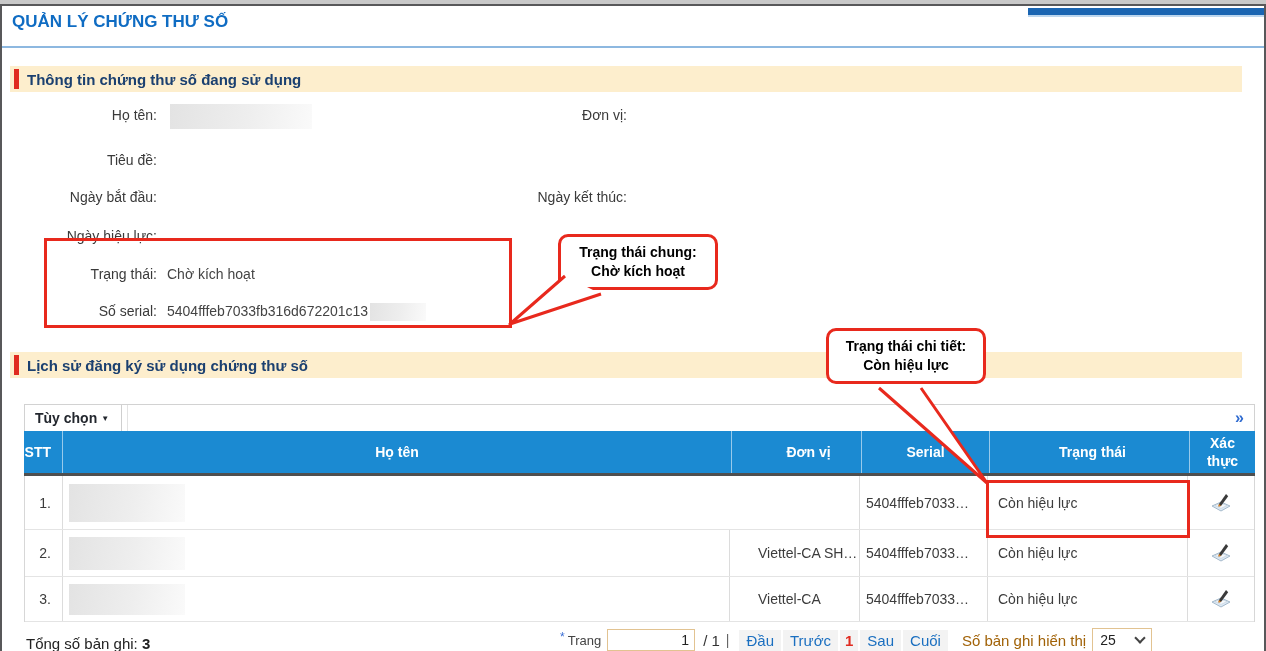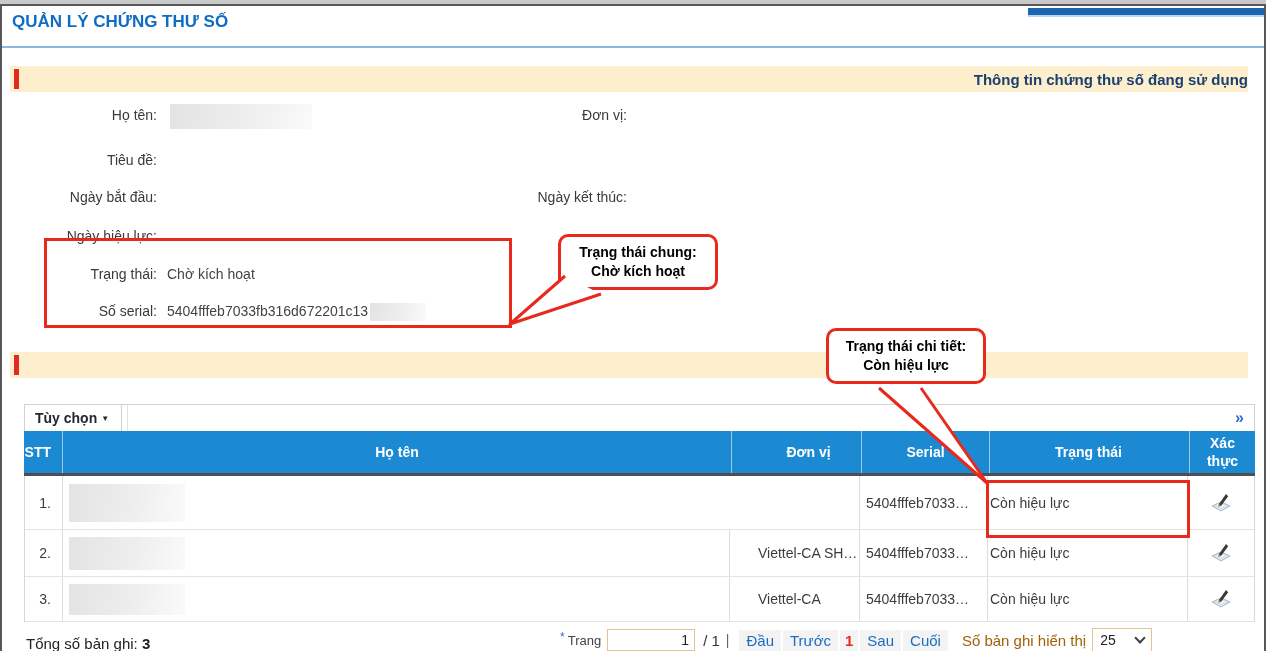--- a/index.html
+++ b/index.html
@@ -10,22 +10,22 @@
     background:#fff; border:2px solid #58585a; overflow:hidden;
   }
   
   .top-accent { position:absolute; left:1026px; right:0; top:2px; height:9px; }
   .top-accent .dark { height:7px; background:#1a65b2; }
   .top-accent .light { height:2px; background:#bcd6ee; }
   
   .page-title { position:absolute; left:10px; top:6px; font-size:17px; font-weight:bold; color:#0f6cc3; }
   .title-rule { position:absolute; left:0; right:0; top:40px; height:2px; background:#8db8e0; }
   
-  .section-header { position:absolute; left:8px; right:16px; height:26px; background:#fdeecd;
-    display:flex; align-items:center;justify-content:space-between; }
+  .section-header { position:absolute; left:8px; right:22px; height:26px; background:#fdeecd;
+    display:flex; align-items:center; }
   .section-header .redbar { width:5px; height:20px; background:#e02b20; margin:0 8px 0 4px; }
   .section-header .sec-title { font-size:15px; font-weight:bold; color:#1b4070; }
   .sec1 { top:60px; } .sec2 { top:346px; }
   
   .lbl { position:absolute; font-size:14px; color:#3a3a3a; text-align:right; }
   .val { position:absolute; font-size:14px; color:#444; }
   .c1 { left:20px; width:135px; }
   .c2 { left:420px; width:205px; }
   .blur { background:linear-gradient(100deg,#e3e3e3 0%,#eee 55%,#fafafa 100%); }
   .blur-name { position:absolute; left:168px; top:98px; width:142px; height:25px; }
@@ -56,21 +56,21 @@
   .th:first-child { border-left:none; }
   .tbody { border-left:1px solid #d7d7d7; border-right:1px solid #d7d7d7; }
   .tr { display:flex; background:#fff; border-bottom:1px solid #e4e4e4; }
   .r1 { height:54px; } .r2 { height:47px; } .r3 { height:45px; }
   .td { display:flex; align-items:center; font-size:14px; color:#3c3c3c;
     border-right:1px solid #dcdcdc; padding:0 6px; overflow:hidden; white-space:nowrap; }
   .col-stt { width:38px; justify-content:flex-end; padding-right:11px; }
   .col-hoten { flex:1; }
   .col-donvi { width:130px;padding-left:28px; }
   .col-serial { width:128px; }
-  .col-trangthai { width:200px; padding-left:2px; }
+  .col-trangthai { width:200px; padding-left:10px; }
   .col-xacthuc { width:66px; justify-content:center; border-right:none; }
   .row-blur { width:116px; height:72%; }
   .verify-btn { cursor:pointer; display:flex; align-items:center; justify-content:center; }
   
   .footer-total { position:absolute; left:24px; top:629px; font-size:15px; color:#222; }
   .footer-total b { font-weight:bold; }
   .footer-controls { position:absolute; left:558px; top:620px; height:28px;
     display:flex; align-items:center; font-size:14px; color:#333; }
   .pg-star { color:#3b6fd6; font-size:12px; margin-right:3px; position:relative; top:-3px; }
   .pg-label { color:#444; font-size:13px; margin-right:6px; }
@@ -128,20 +128,21 @@
   <div class="callout callout-general">
     <div class="cl-line">Trạng thái chung:</div>
     <div class="cl-line">Chờ kích hoạt</div>
   </div>
   <svg class="arrow-svg" style="left:495px; top:258px;" width="115" height="68" viewBox="0 0 115 68">
     <path d="M68,12 L13,60 L104,30" fill="#ffffff" stroke="#e8291d" stroke-width="3" stroke-linejoin="round"></path>
   </svg>
 
   <div class="section-header sec2">
     <span class="redbar"></span>
+    <span class="sec-title">Lịch sử đăng ký sử dụng chứng thư số</span>
   </div>
 
   <div class="tbl-wrap">
     <div class="toolbar">
       <div class="opt-cell">
         <span>Tùy chọn</span>
         <span class="opt-caret">▼</span>
       </div>
       <div class="tb-sep"></div>
       <div class="tb-expand">»</div>

